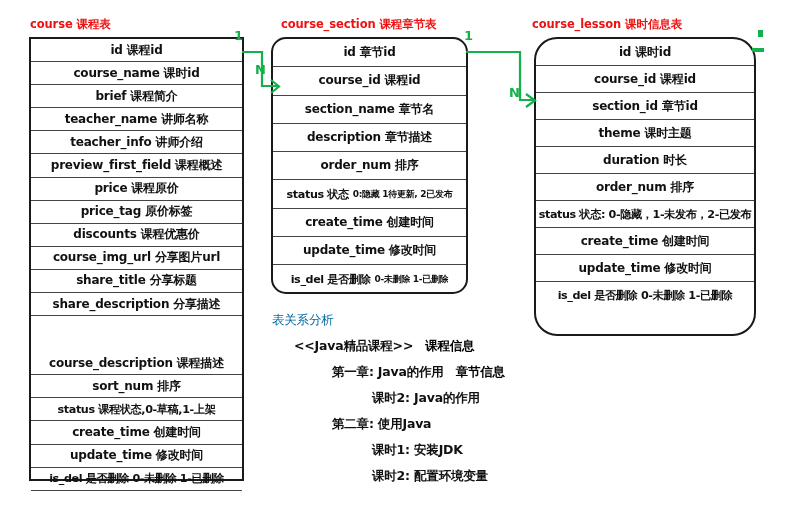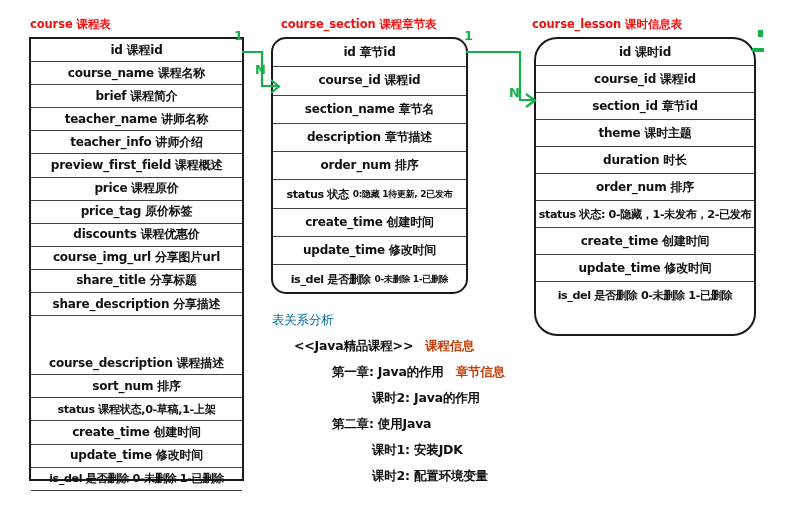--- a/index.html
+++ b/index.html
@@ -83,38 +83,38 @@
   }
   .ana-line {
     font-weight: bold;
     font-size: 12.5px;
     color: #111;
     margin: 0 0 9px 0;
     white-space: nowrap;
     letter-spacing: -0.2px;
   }
   .ana-line .tag {
-    color: #c2410c;
+    color: #000000;
     margin-left: 12px;
     font-family: Liberation Serif, serif;
   }
   .lvl0 { padding-left: 22px; }
   .lvl1 { padding-left: 60px; }
   .lvl2 { padding-left: 100px; }
 </style>
 </head>
 <body>
 
 <div class="er-title" style="left:30px; top:17px;">course  课程表</div>
 <div class="er-table" id="tbl-course" style="left:29px; top:37px; width:215px; height:444px;">
     <div class="er-row" style="height: 23.1px;">
       <span>id  课程id</span>
     </div>
     <div class="er-row" style="height: 23.1px;">
-      <span>course_name  课程名称</span>
+      <span>course_name  课时id</span>
     </div>
     <div class="er-row" style="height: 23.1px;">
       <span>brief  课程简介</span>
     </div>
     <div class="er-row" style="height: 23.1px;">
       <span>teacher_name  讲师名称</span>
     </div>
     <div class="er-row" style="height: 23.1px;">
       <span>teacher_info   讲师介绍</span>
     </div>

